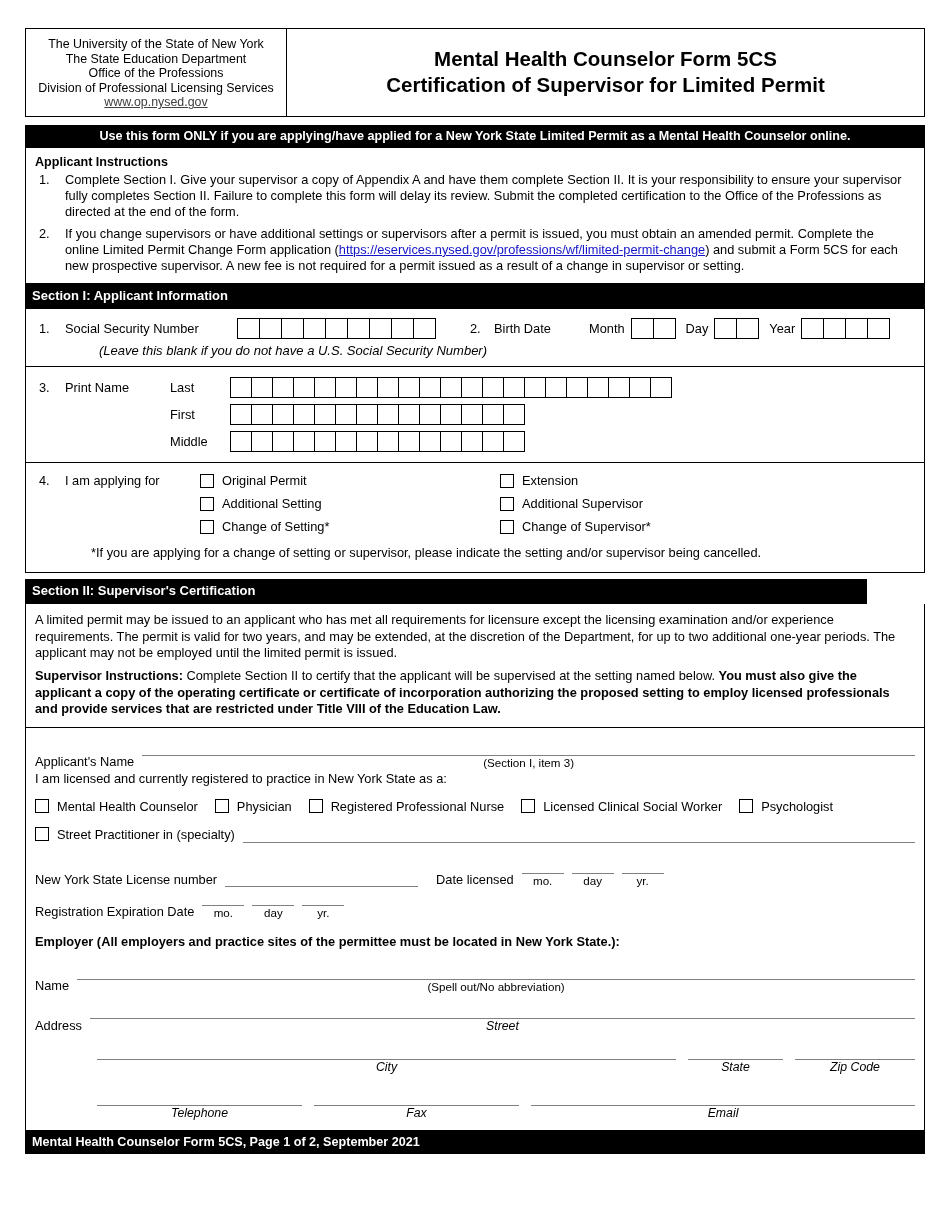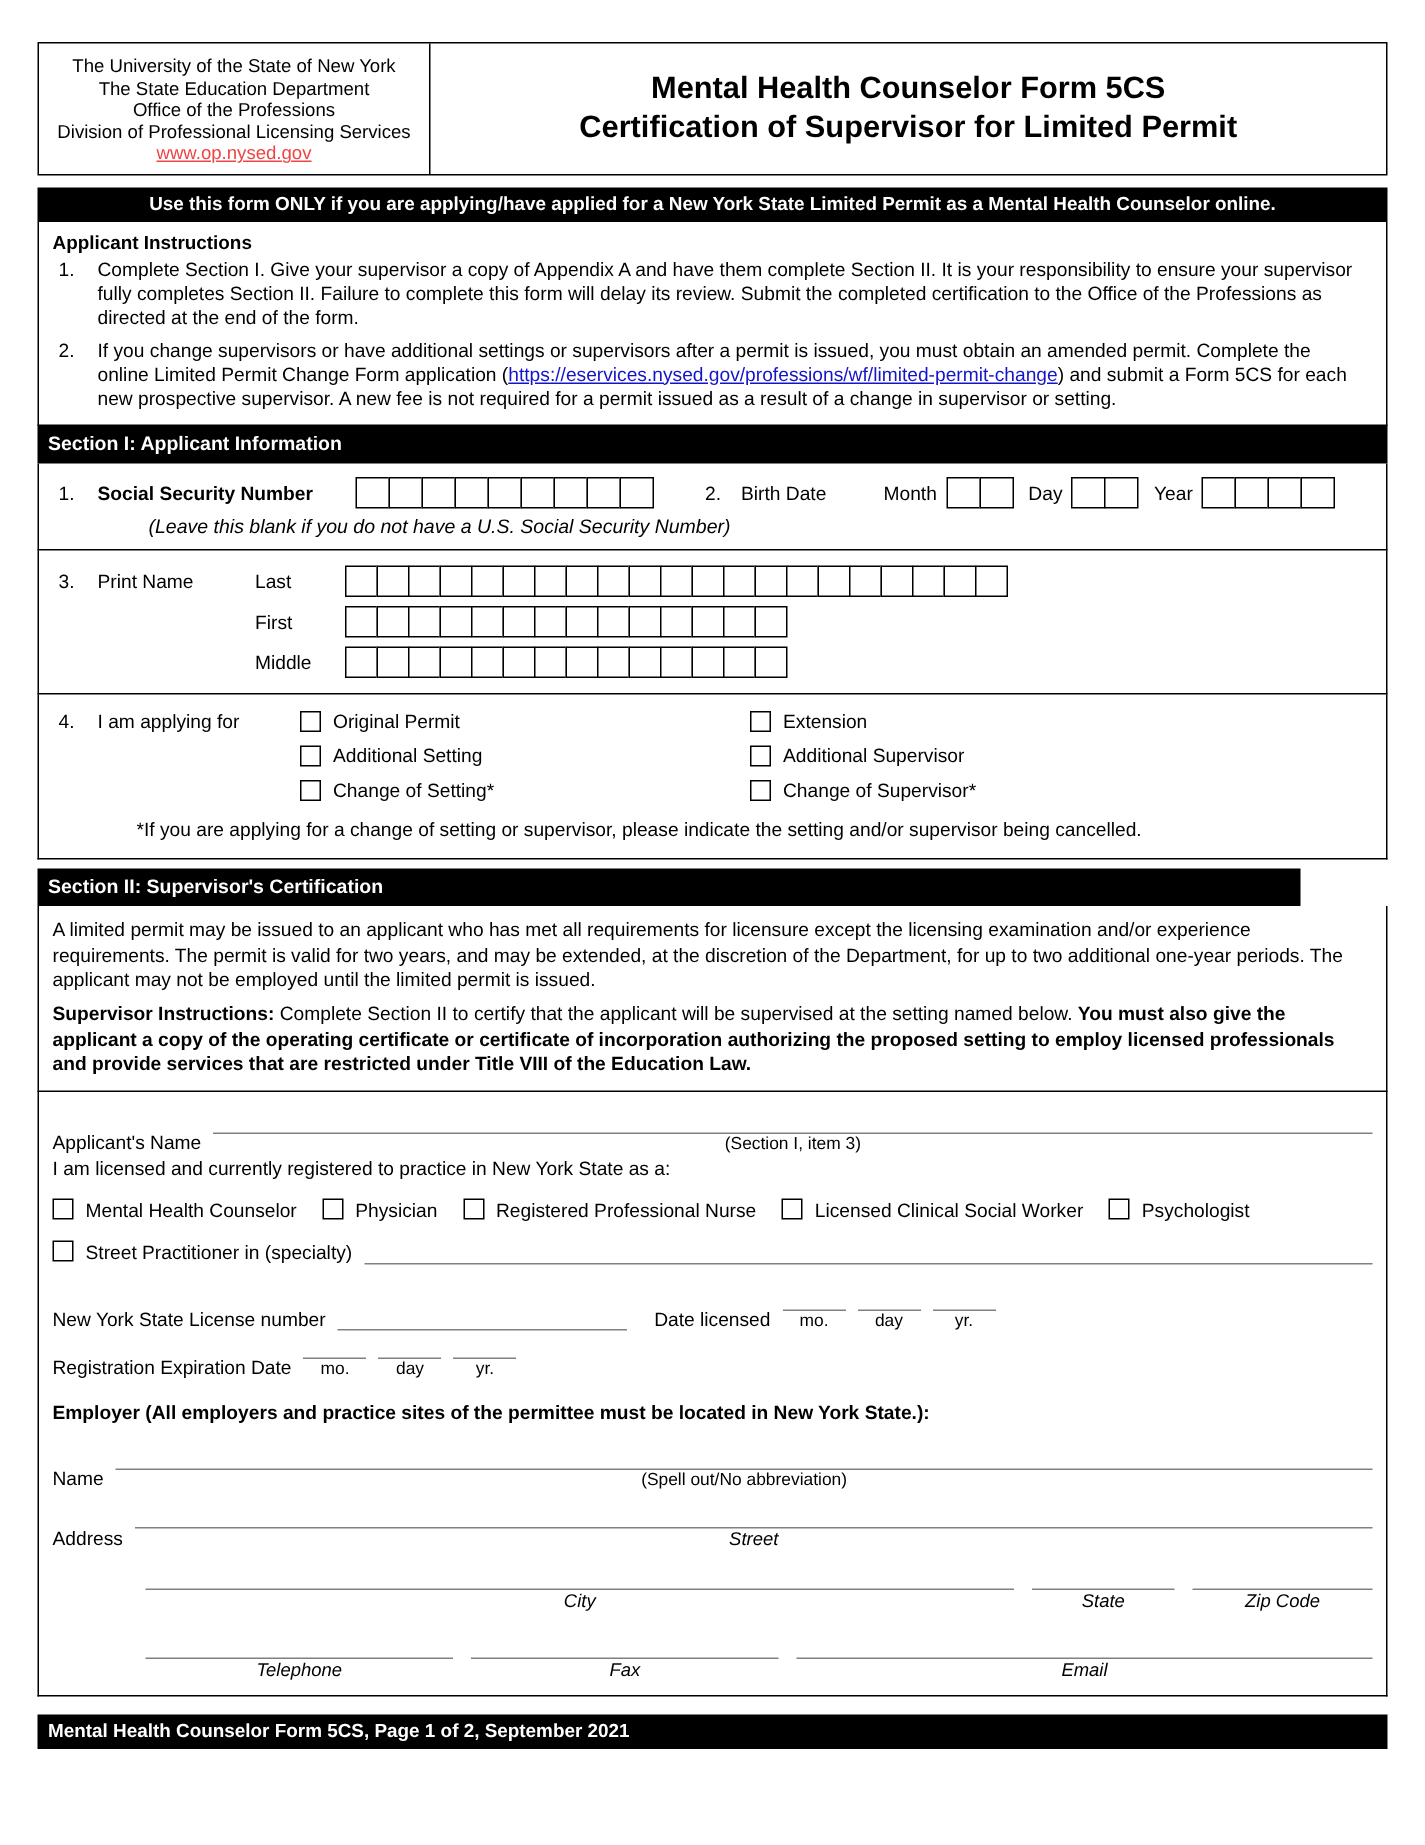--- a/index.html
+++ b/index.html
@@ -35,21 +35,21 @@
   .hdr-left {
     width: 261px;
     box-sizing: border-box;
     border-right: 1px solid #000;
     text-align: center;
     padding: 8px 6px 6px 6px;
     font-size: 12.4px;
     line-height: 14.6px;
   }
   .hdr-left .url {
-    color: #ef4444;
+    color: #404040;
     text-decoration: underline;
   }
   .hdr-right {
     flex: 1;
     display: flex;
     flex-direction: column;
     align-items: center;
     justify-content: center;
     padding: 6px 10px;
   }
@@ -193,21 +193,21 @@
   </div>
 
   <div style="width:900px;">
     <div class="blackbar sec">Section I: Applicant Information</div>
   </div>
 
   <div class="frame box" style="border-top:none;">
     <div class="pad" style="padding:9px 9px 8px 9px;">
       <div class="row">
         <div class="num">1.</div>
-        <div class="lbl" style="width:172px;font-weight:bold;">Social Security Number</div>
+        <div class="lbl" style="width:172px;">Social Security Number</div>
         <div class="cells" id="ssn-cells">
             <div class="cell"></div>
             <div class="cell"></div>
             <div class="cell"></div>
             <div class="cell"></div>
             <div class="cell"></div>
             <div class="cell"></div>
             <div class="cell"></div>
             <div class="cell"></div>
             <div class="cell"></div>
@@ -488,17 +488,17 @@
         </div>
         <div style="flex:1;">
           <div class="uline"></div>
           <div class="capt">Email</div>
         </div>
       </div>
 
     </div>
   </div>
 
-  <div style="width:900px;margin-top:12px;">
+  <div style="width:900px;">
     <div class="blackbar">Mental Health Counselor Form 5CS, Page 1 of 2, September 2021</div>
   </div>
 
 </div>
 
 </body></html>

